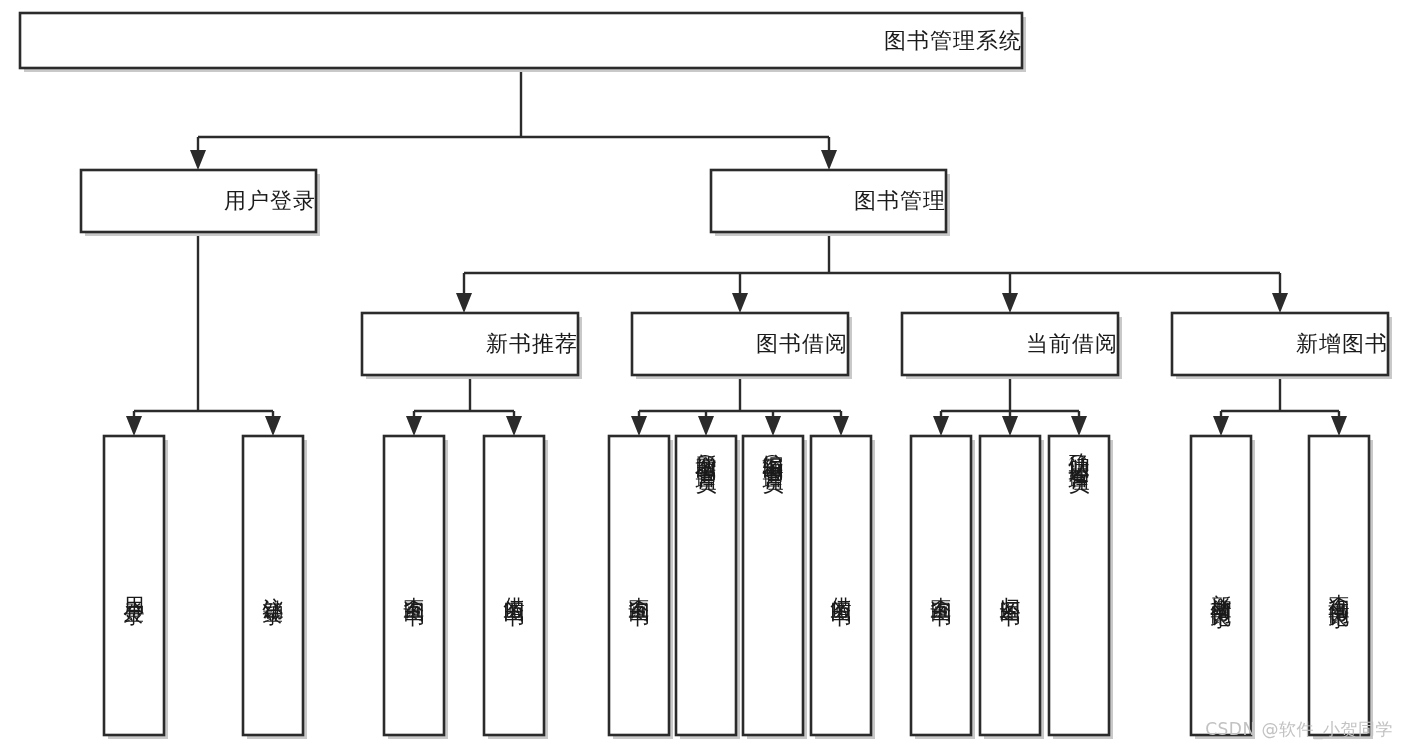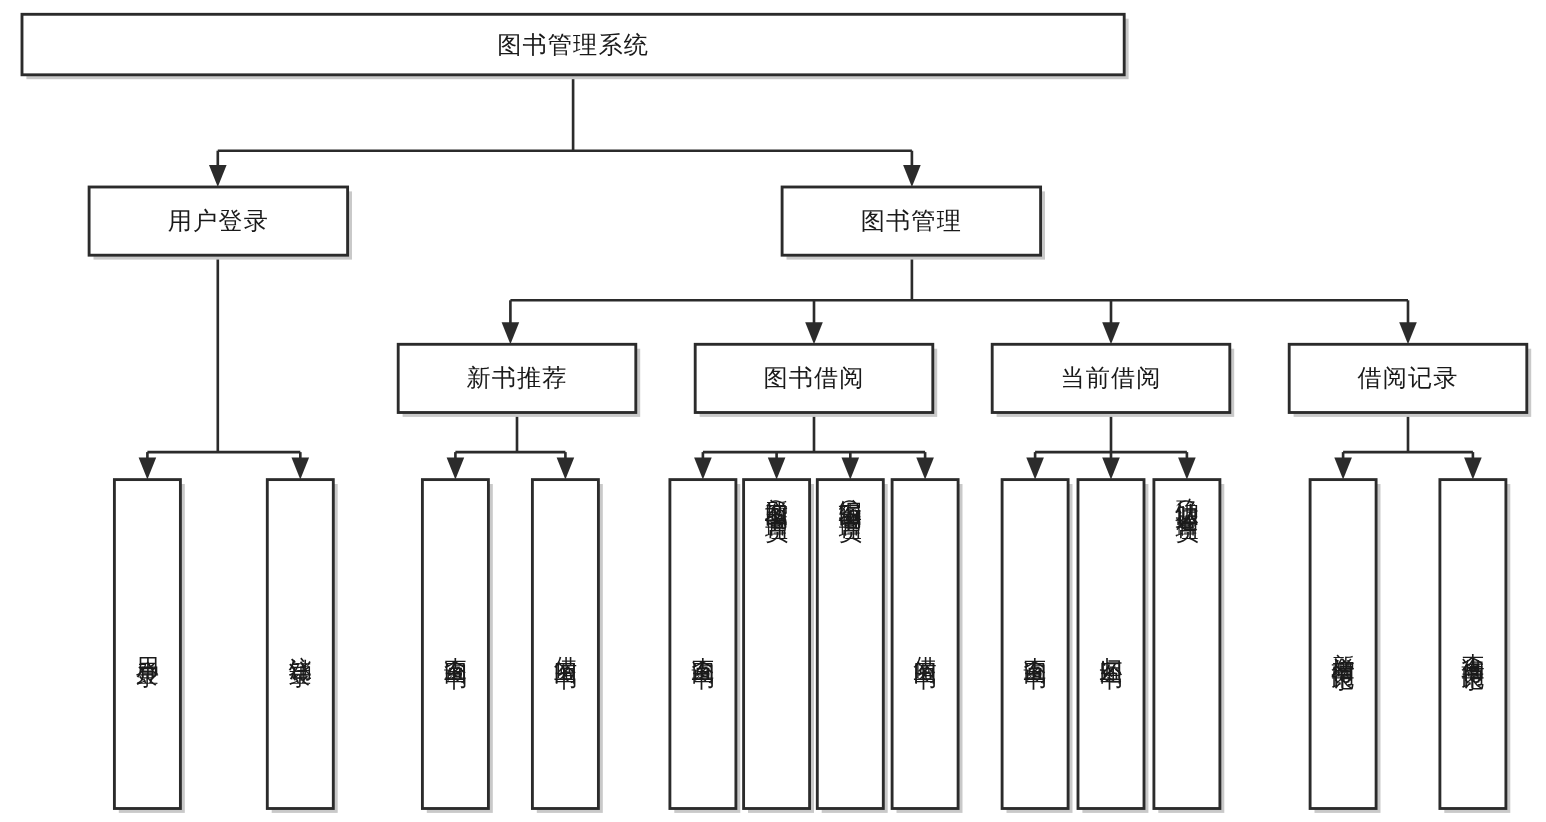--- a/index.html
+++ b/index.html
@@ -62,21 +62,21 @@
     line-height: 1.15;
     color: #1a1a1a;
     letter-spacing: 3px;
     white-space: nowrap;
     text-align: center;
   }
   .hlabel-box {
     position: absolute;
     display: flex;
     align-items: center;
-    justify-content: center;
+    justify-content: flex-end;
     pointer-events: none;
   }
   .hlabel-text {
     font-family: "DejaVu Sans", "Liberation Sans", sans-serif;
     font-size: 22px;
     color: #1a1a1a;
     letter-spacing: 1px;
     white-space: nowrap;
   }
   #watermark {
@@ -278,21 +278,21 @@
   <div class="hlabel-box" style="left:362px; top:313px; width:216px; height:62px;">
     <span class="hlabel-text">新书推荐</span>
   </div>
   <div class="hlabel-box" style="left:902px; top:313px; width:216px; height:62px;">
     <span class="hlabel-text">当前借阅</span>
   </div>
   <div class="hlabel-box" style="left:632px; top:313px; width:216px; height:62px;">
     <span class="hlabel-text">图书借阅</span>
   </div>
   <div class="hlabel-box" style="left:1172px; top:313px; width:216px; height:62px;">
-    <span class="hlabel-text">借阅记录</span>
+    <span class="hlabel-text">新增图书</span>
   </div>
 
   <div class="vlabel-box" style="left:104px; top:436px; width:60px; height:299px;">
     <span class="vlabel-text">用户登录</span>
   </div>
   <div class="vlabel-box" style="left:243px; top:436px; width:60px; height:299px;">
     <span class="vlabel-text">注销登录</span>
   </div>
 
   <div class="vlabel-box" style="left:384px; top:436px; width:60px; height:299px;">
@@ -325,14 +325,15 @@
     <span class="vlabel-text">确认归还（管理员）</span>
   </div>
 
   <div class="vlabel-box" style="left:1191px; top:436px; width:60px; height:299px;">
     <span class="vlabel-text">新增借阅记录</span>
   </div>
   <div class="vlabel-box" style="left:1309px; top:436px; width:60px; height:299px;">
     <span class="vlabel-text">查询借阅记录</span>
   </div>
 
+  <div id="watermark">CSDN @软件_小贺同学</div>
 
 </div>
 
 </body></html>

